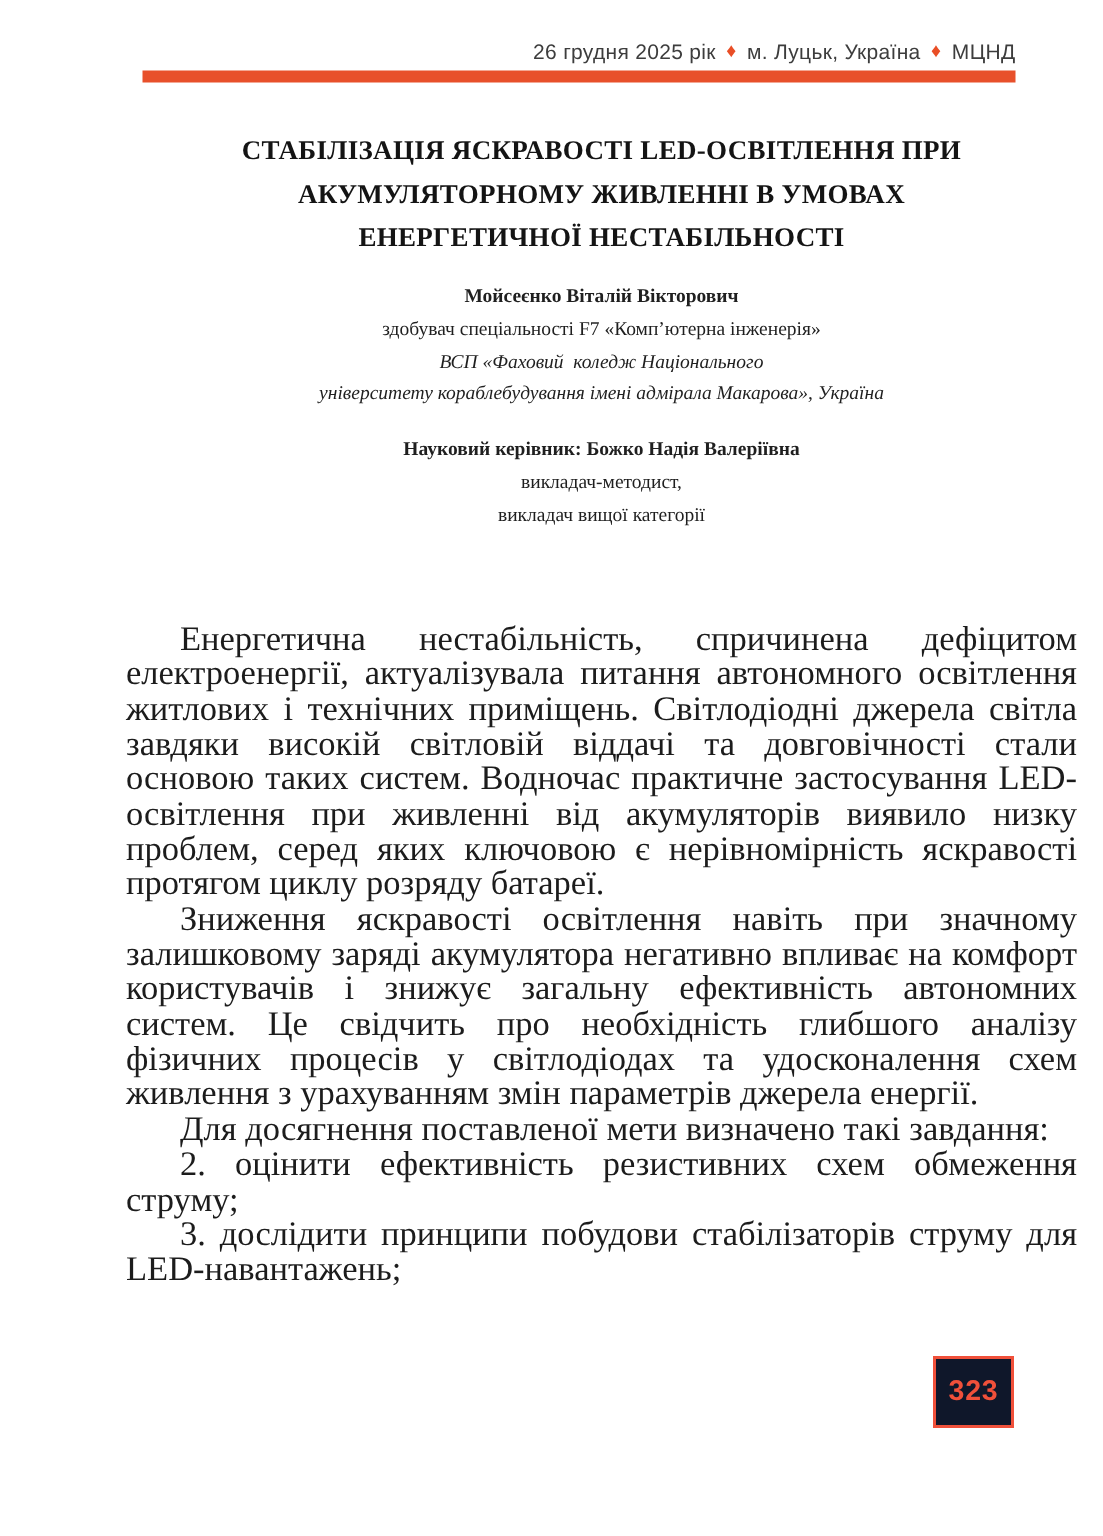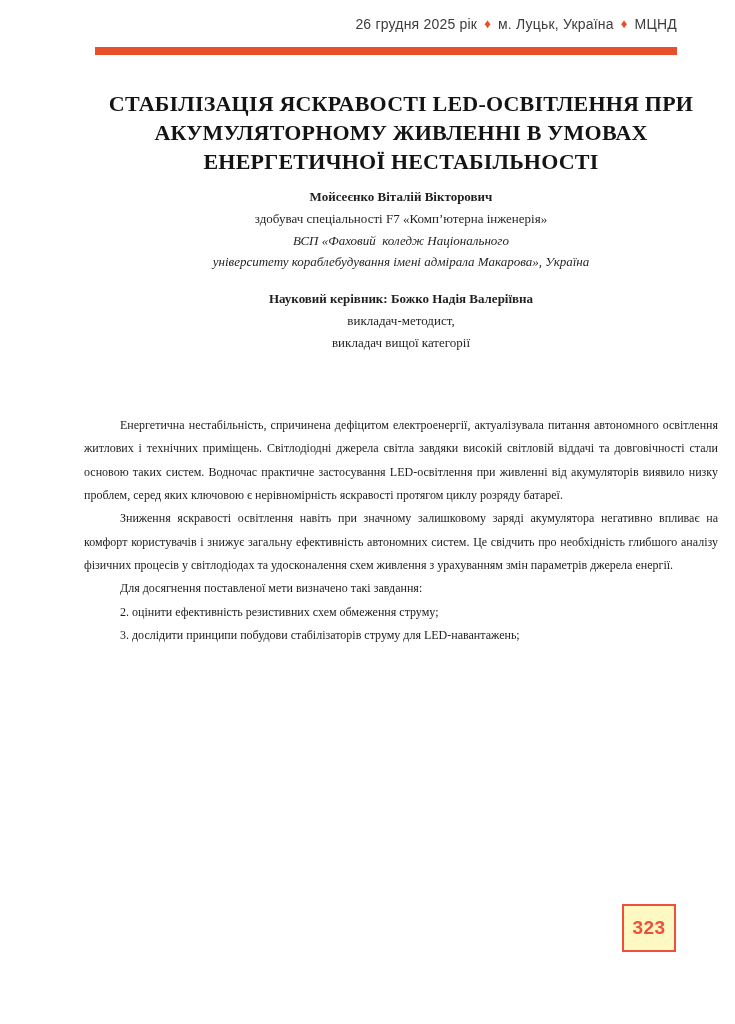--- a/index.html
+++ b/index.html
@@ -13,21 +13,21 @@
   }
   .page {
     position: relative;
     width: 735px; height: 1024px;
     background: #ffffff;
   }
 
   
   .header-text {
     position: absolute;
-    left: 95px; top: 16px; width: 582px;
+    left: 95px; top: 26px; width: 582px;
     text-align: right;
     font-family: "Liberation Sans", sans-serif;
     font-size: 14px;
     color: #3d3d3d;
     letter-spacing: 0.2px;
     white-space: nowrap;
   }
   .diamond {
     color: #E94E26;
     font-size: 13px;
@@ -41,21 +41,21 @@
     width: 582px; height: 8px;
     background: #E8502B;
   }
 
   
   .title {
     position: absolute;
     left: 84px; top: 74px; width: 634px;
     text-align: center;
     font-weight: 700;
-    font-size: 22px;
+    font-size: 18px;
     line-height: 29.2px;
     color: #141414;
     letter-spacing: 0.2px;
   }
 
   
   .byline {
     position: absolute;
     left: 84px; width: 634px;
     text-align: center;
@@ -67,41 +67,41 @@
   .supervisor-block { top: 288px; }
   .byline .bold { font-weight: 700; }
   .byline .italic { font-style: italic; }
   .keep-spaces { white-space: pre-wrap; }
   .byline div { margin: 0; }
 
   
   .body-text {
     position: absolute;
     left: 84px; top: 414px; width: 634px;
-    font-size: 12px;
+    font-size: 23px;
     line-height: 23.35px;
     text-align: justify;
     color: #1c1c1c;
   }
   .body-text p {
     margin: 0;
     text-indent: 36px;
   }
 
   
   .page-number-box {
     position: absolute;
     left: 622px; top: 904px;
     width: 50px; height: 44px;
     border: 2.5px solid #F0503A;
     display: flex;
     align-items: center;
     justify-content: center;
     box-sizing: content-box;
-    background: #fef9c3;
+    background: #0f172a;
   }
   .page-number-box span {
     font-family: "Liberation Sans", sans-serif;
     font-weight: 700;
     font-size: 19px;
     color: #F0503A;
     letter-spacing: 0.5px;
   }
 </style>
 </head>

